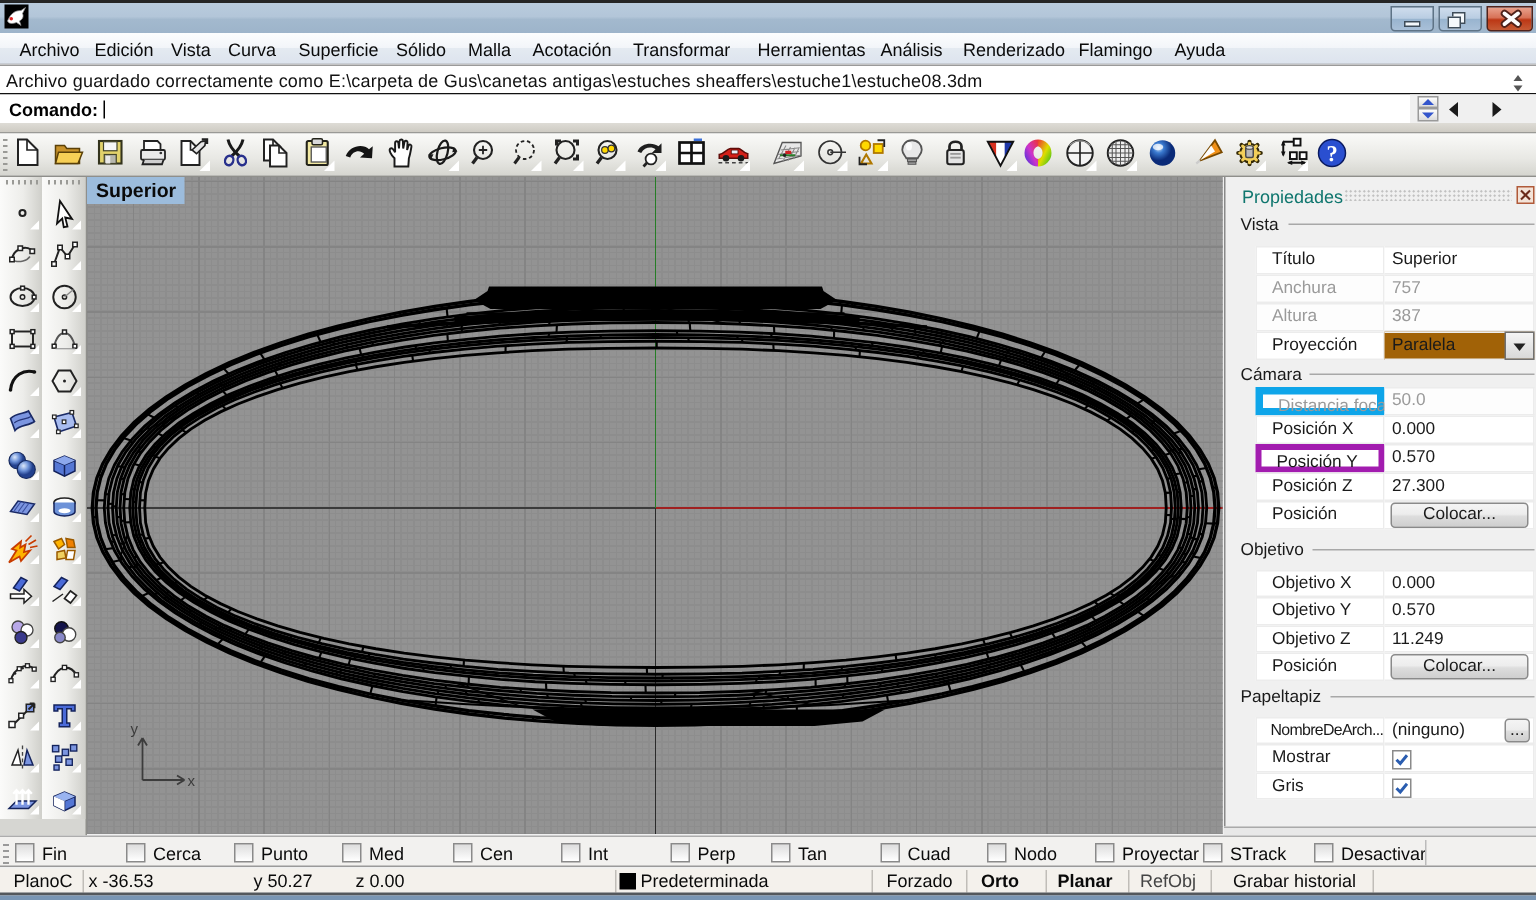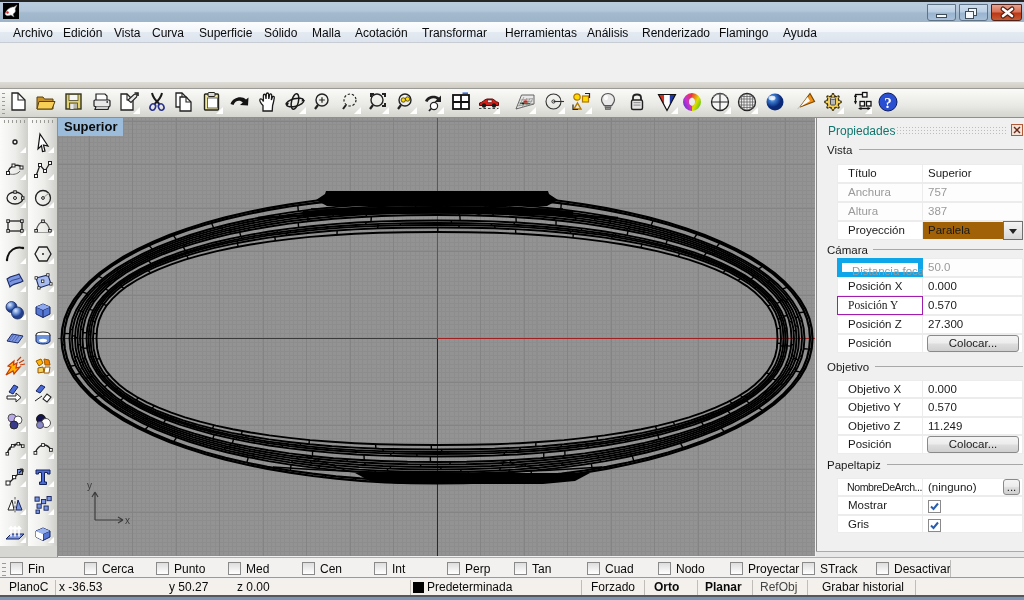--- a/index.html
+++ b/index.html
@@ -35,20 +35,38 @@
       <span style="position:absolute;left:264px;top:4px;">Sólido</span>
       <span style="position:absolute;left:312px;top:4px;">Malla</span>
       <span style="position:absolute;left:355px;top:4px;">Acotación</span>
       <span style="position:absolute;left:422px;top:4px;">Transformar</span>
       <span style="position:absolute;left:505px;top:4px;">Herramientas</span>
       <span style="position:absolute;left:587px;top:4px;">Análisis</span>
       <span style="position:absolute;left:642px;top:4px;">Renderizado</span>
       <span style="position:absolute;left:719px;top:4px;">Flamingo</span>
       <span style="position:absolute;left:783px;top:4px;">Ayuda</span>
     </div>
+<div style="position:absolute;left:0;top:43px;width:1024px;height:20px;background:#fff;border-top:1px solid #9a9a9a;border-bottom:1px solid #111;box-sizing:border-box;">
+ <div style="position:absolute;left:4px;top:3px;font:12px 'Liberation Sans',sans-serif;letter-spacing:0.14px;color:#111;">Archivo guardado correctamente como E:\carpeta de Gus\canetas antigas\estuches sheaffers\estuche1\estuche08.3dm</div>
+ <div style="position:absolute;left:1009px;top:6px;width:0;height:0;border:3.5px solid transparent;border-bottom:4px solid #555;border-top:none;"></div>
+ <div style="position:absolute;left:1009px;top:13px;width:0;height:0;border:3.5px solid transparent;border-top:4px solid #555;border-bottom:none;"></div>
+</div>
+<div style="position:absolute;left:0;top:63px;width:1024px;height:19px;background:#fff;">
+ <div style="position:absolute;left:6px;top:3px;font:bold 12px 'Liberation Sans',sans-serif;color:#000;">Comando: <span style="display:inline-block;width:1px;height:12px;background:#000;vertical-align:-2px;"></span></div>
+ <div style="position:absolute;left:940px;top:0;width:84px;height:19px;background:#f0f0f0;">
+   <div style="position:absolute;left:5px;top:1px;width:14px;height:8px;background:linear-gradient(#fefefe,#dcdcdc);border:1px solid #9a9a9a;box-sizing:border-box;">
+          <span style="position:absolute;left:2px;top:1px;width:0;height:0;border:4px solid transparent;border-bottom:4px solid #3355cc;border-top:none;"></span>
+        </div>
+   <div style="position:absolute;left:5px;top:9px;width:14px;height:9px;background:linear-gradient(#fefefe,#dcdcdc);border:1px solid #9a9a9a;box-sizing:border-box;">
+          <span style="position:absolute;left:2px;top:2px;width:0;height:0;border:4px solid transparent;border-top:4px solid #3355cc;border-bottom:none;"></span>
+        </div>
+   <div style="position:absolute;left:26px;top:5px;width:0;height:0;border:5px solid transparent;border-right:6px solid #1a1a1a;border-left:none;"></div>
+   <div style="position:absolute;left:55px;top:5px;width:0;height:0;border:5px solid transparent;border-left:6px solid #1a1a1a;border-right:none;"></div>
+ </div>
+</div>
 <div style="position:absolute;left:0;top:82px;width:1024px;height:7px;background:linear-gradient(#dedcd6,#cecbc3);border-bottom:1px solid #9a9a96;box-sizing:border-box;"></div>
 <div style="position:absolute;left:0;top:89px;width:1024px;height:29px;background:linear-gradient(#fafaf8 0%,#e8e8e4 60%,#d5d5cf 100%);border-bottom:1px solid #8f8f8b;box-sizing:border-box;">
       <div style="position:absolute;left:2px;top:3px;width:3px;height:22px;background-image:repeating-linear-gradient(0deg,#9a9a96 0 1.5px,transparent 1.5px 4px);"></div>
       <div style="position:absolute;left:7.5px;top:2px;width:22px;height:22px;"><svg width="22" height="22" viewBox="0 0 22 22" style="">
           <path d="M4 2 L10 2 L17 9 L17 19 L4 19 Z" fill="#fff" stroke="#222" stroke-width="1.3"></path>
           <path d="M10 2 L10 9 L17 9" fill="none" stroke="#222" stroke-width="1.1"></path>
         </svg></div>
       <div style="position:absolute;left:35.0px;top:2px;width:22px;height:22px;"><svg width="22" height="22" viewBox="0 0 22 22" style="">
           <path d="M2 6 L8 6 L9.5 8 L18 8 L18 18 L2 18 Z" fill="#c8922a" stroke="#5a4008" stroke-width="1"></path>
           <path d="M4 10.5 L20 10.5 L17 18 L2 18 Z" fill="#f7cf56" stroke="#5a4008" stroke-width="1"></path>
@@ -1002,21 +1020,21 @@
       </div>
       <div style="position:absolute;left:106px;top:139.6px;width:100px;height:19px;background:#fdfdfd;border:1px solid #ececec;border-left:none;box-sizing:border-box;">
         <span style="position:absolute;left:5px;top:2px;color:#9a9a9a;">50.0</span>
       </div>
       <div style="position:absolute;left:20px;top:158.6px;width:86px;height:19px;background:#fff;border:1px solid #ececec;box-sizing:border-box;">
         <span style="position:absolute;left:10px;top:2px;color:#1a1a1a;">Posición X</span>
       </div>
       <div style="position:absolute;left:106px;top:158.6px;width:100px;height:19px;background:#fff;border:1px solid #ececec;border-left:none;box-sizing:border-box;">
         <span style="position:absolute;left:5px;top:2px;color:#1a1a1a;">0.000</span>
       </div>
-      <div style="position:absolute;left:20px;top:177.6px;width:86px;height:19px;background:#fff;border:1px solid #a21caf;box-sizing:border-box;font-family:Liberation Serif, serif;">
+      <div style="position:absolute;left:20px;top:177.6px;width:86px;height:19px;background:#fff;border:4px solid #a21caf;box-sizing:border-box;">
         <span style="position:absolute;left:10px;top:2px;color:#1a1a1a;">Posición Y</span>
       </div>
       <div style="position:absolute;left:106px;top:177.6px;width:100px;height:19px;background:#fff;border:1px solid #ececec;border-left:none;box-sizing:border-box;">
         <span style="position:absolute;left:5px;top:2px;color:#1a1a1a;">0.570</span>
       </div>
       <div style="position:absolute;left:20px;top:196.6px;width:86px;height:19px;background:#fff;border:1px solid #ececec;box-sizing:border-box;">
         <span style="position:absolute;left:10px;top:2px;color:#1a1a1a;">Posición Z</span>
       </div>
       <div style="position:absolute;left:106px;top:196.6px;width:100px;height:19px;background:#fff;border:1px solid #ececec;border-left:none;box-sizing:border-box;">
         <span style="position:absolute;left:5px;top:2px;color:#1a1a1a;">27.300</span>

